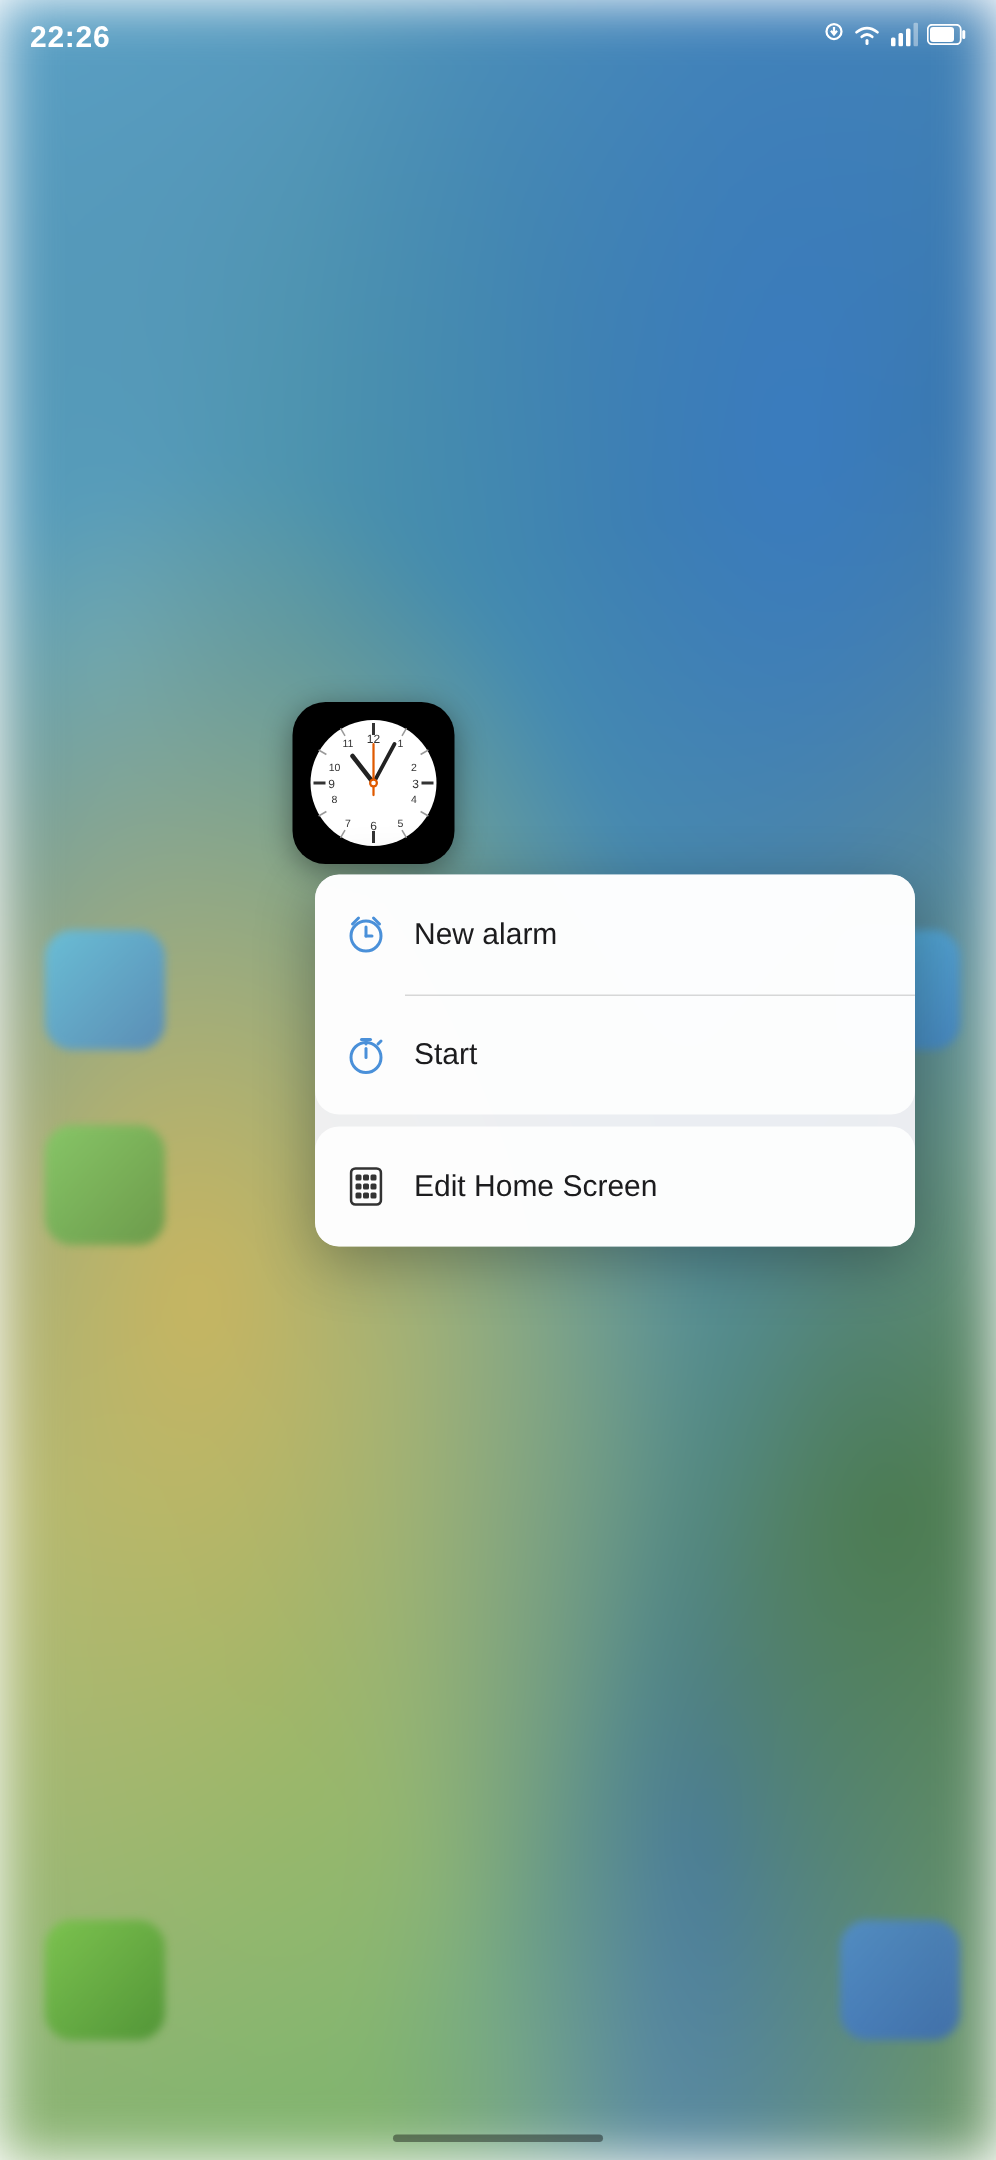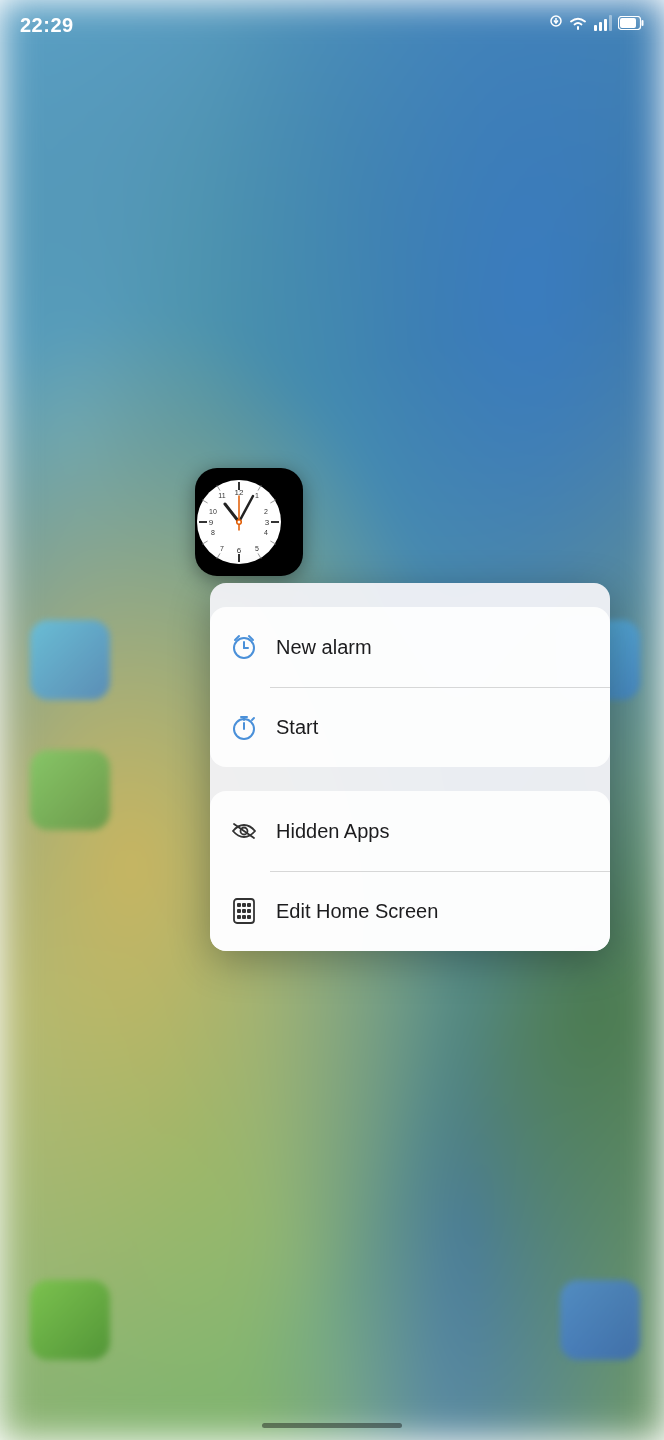--- a/index.html
+++ b/index.html
@@ -64,21 +64,21 @@
     .clock-app-icon {
       position: absolute;
       top: 468px;
       left: 195px;
       width: 108px;
       height: 108px;
       background: black;
       border-radius: 22px;
       display: flex;
       align-items: center;
-      justify-content: flex-start;
+      justify-content: center;
       z-index: 50;
       box-shadow: 0 4px 20px rgba(0,0,0,0.4);
     }
 
     .clock-face {
       width: 88px;
       height: 88px;
     }
 
     
@@ -92,21 +92,20 @@
       overflow: hidden;
       z-index: 200;
       box-shadow: 0 10px 40px rgba(0,0,0,0.3);
     }
 
     .menu-section {
       background: rgba(255,255,255,0.85);
       margin-bottom: 8px;
       border-radius: 16px;
       overflow: hidden;
-      margin-top: 24px;
     }
 
     .menu-section:last-child {
       margin-bottom: 0;
     }
 
     .menu-item {
       display: flex;
       align-items: center;
       padding: 0 18px;
@@ -172,21 +171,21 @@
 
 <div class="bg"></div>
 
 <div class="bg-icon" style="top:620px; left:30px; background:linear-gradient(135deg,#5bc8f5,#3a7fd0);"></div>
 <div class="bg-icon" style="top:620px; left:560px; background:linear-gradient(135deg,#5bc8f5,#3a80d0);"></div>
 <div class="bg-icon" style="top:750px; left:30px; background:linear-gradient(135deg,#7ad060,#4a9040);"></div>
 <div class="bg-icon" style="top:1280px; left:30px; background:linear-gradient(135deg,#70c840,#3a8820);"></div>
 <div class="bg-icon" style="top:1280px; left:560px; background:linear-gradient(135deg,#5090e0,#3060c0);"></div>
 
 <div class="status-bar">
-  <span class="status-time">22:29</span>
+  <span class="status-time">22:26</span>
   <div class="status-right">
 
     <span class="status-icon">
       <svg width="12" height="16" viewBox="0 0 12 16" fill="white">
         <circle cx="6" cy="6" r="5" fill="none" stroke="white" stroke-width="1.5"></circle>
         <line x1="6" y1="3" x2="6" y2="7" stroke="white" stroke-width="1.5"></line>
         <polyline points="4,5.5 6,8 8,5.5" fill="none" stroke="white" stroke-width="1.5"></polyline>
       </svg>
     </span>
 
@@ -290,30 +289,20 @@
       <span class="menu-label">Start</span>
     </div>
 
 
 
   </div>
 
   <div class="menu-section">
 
 
-    <div class="menu-item">
-      <div class="menu-icon">
-        <svg width="26" height="20" viewBox="0 0 26 20" fill="none">
-          <path d="M13 4 C7 4 2 10 2 10 C2 10 7 16 13 16 C19 16 24 10 24 10 C24 10 19 4 13 4 Z" stroke="#333" stroke-width="1.8" fill="none"></path>
-          <circle cx="13" cy="10" r="3.5" stroke="#333" stroke-width="1.8"></circle>
-          <line x1="3" y1="3" x2="23" y2="17" stroke="#333" stroke-width="1.8" stroke-linecap="round"></line>
-        </svg>
-      </div>
-      <span class="menu-label">Hidden Apps</span>
-    </div>
 
     <div class="menu-item">
       <div class="menu-icon">
         <svg width="22" height="26" viewBox="0 0 22 26" fill="none">
           <rect x="1" y="1" width="20" height="24" rx="3" stroke="#333" stroke-width="1.8"></rect>
           <rect x="4" y="5" width="4" height="4" rx="1" fill="#333"></rect>
           <rect x="9" y="5" width="4" height="4" rx="1" fill="#333"></rect>
           <rect x="14" y="5" width="4" height="4" rx="1" fill="#333"></rect>
           <rect x="4" y="11" width="4" height="4" rx="1" fill="#333"></rect>
           <rect x="9" y="11" width="4" height="4" rx="1" fill="#333"></rect>

